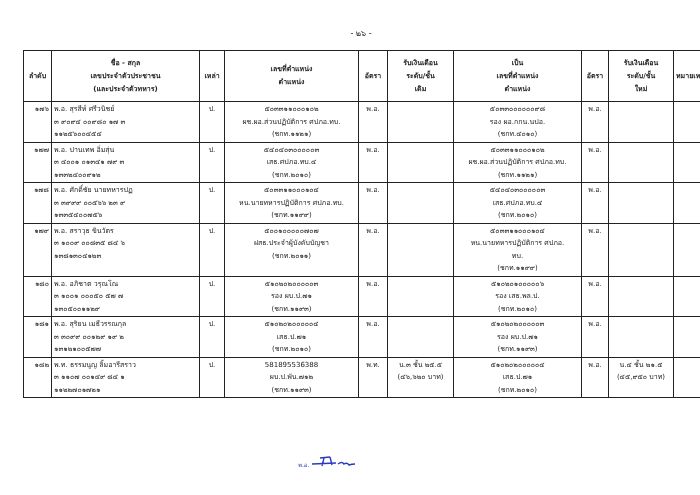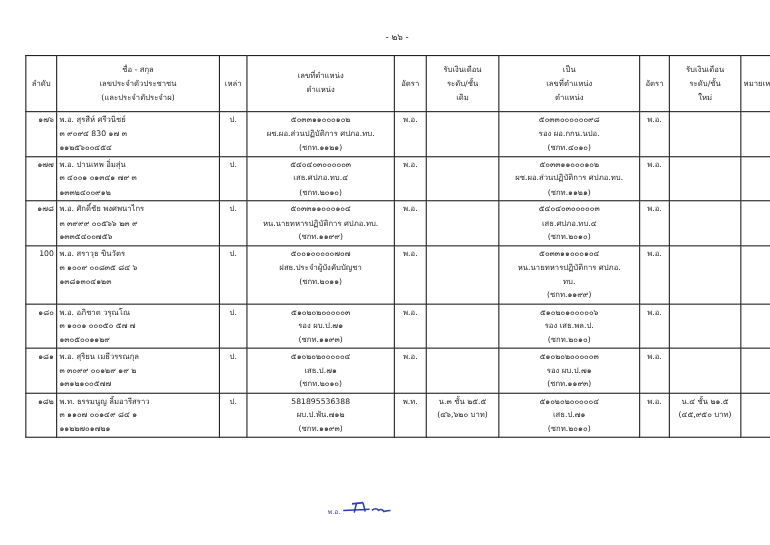--- a/index.html
+++ b/index.html
@@ -1,21 +1,21 @@
 <!DOCTYPE html>
 <html><head>
 <meta charset="utf-8">
 <style>
   html, body { margin: 0; padding: 0; background: #ffffff; }
   body { width: 700px; height: 495px; position: relative; overflow: hidden;
          font-family: "DejaVu Sans", "Liberation Sans", sans-serif; color: #222; }
   .page-num { position: absolute; top: 27px; left: 0; width: 700px; text-align: center; font-size: 8px; padding-left: 11px; }
   table.main { position: absolute; left: 23px; top: 50px; width: 653px; border-collapse: collapse; table-layout: fixed; }
   table.main th, table.main td { border: 1px solid #222; font-size: 7px; line-height: 12.5px; vertical-align: top; padding: 1px 2px; }
-  table.main th { font-weight: normal; text-align: center; vertical-align: middle; height: 48px; line-height: 13px; }
+  table.main th { font-weight: bold; text-align: center; vertical-align: middle; height: 48px; line-height: 13px; }
   td.c { text-align: center; }
   td.seq { text-align: right; padding-left: 3px; }
   .line { display: block; white-space: nowrap; }
   .sig { position: absolute; left: 298px; top: 455px; width: 70px; height: 14px; }
 </style>
 </head>
 <body>
 
 <div class="page-num">- ๒๖ -</div>
 
@@ -31,21 +31,21 @@
       <col style="width:27px">
     <col style="width:65px">
       <col style="width:33px">
   </colgroup>
   <thead>
     <tr>
       <th>ลำดับ</th>
       <th>
         <span class="line">ชื่อ - สกุล</span>
         <span class="line">เลขประจำตัวประชาชน</span>
-        <span class="line">(และประจำตัประจำผ)</span>
+        <span class="line">(และประจำตัวทหาร)</span>
       </th>
       <th>เหล่า</th>
       <th>
         <span class="line">เลขที่ตำแหน่ง</span>
         <span class="line">ตำแหน่ง</span>
       </th>
       <th>อัตรา</th>
       <th>
         <span class="line">รับเงินเดือน</span>
         <span class="line">ระดับ/ชั้น</span>
@@ -63,21 +63,21 @@
         <span class="line">ใหม่</span>
       </th>
       <th>หมายเหตุ</th>
     </tr>
   </thead>
   <tbody id="rows">
       <tr>
         <td class="seq">๑๗๖</td>
         <td class="">
           <span class="line">พ.อ. สุรสีห์   ศรีวนิชย์</span>
-          <span class="line">๓ ๙๐๙๔ 830 ๑๗ ๓</span>
+          <span class="line">๓ ๙๐๙๔ ๐๐๙๘๐ ๑๗ ๓</span>
           <span class="line">๑๑๒๕๖๐๐๔๕๔</span>
         </td>
         <td class="c">ป.</td>
         <td class="c">
           <span class="line">๕๐๓๓๑๑๐๐๐๑๐๒</span>
           <span class="line">ผช.ผอ.ส่วนปฏิบัติการ ศปภอ.ทบ.</span>
           <span class="line">(ชกท.๑๑๒๑)</span>
         </td>
         <td class="c">พ.อ.</td>
         <td class="c"></td>
@@ -110,21 +110,21 @@
           <span class="line">ผช.ผอ.ส่วนปฏิบัติการ ศปภอ.ทบ.</span>
           <span class="line">(ชกท.๑๑๒๑)</span>
         </td>
         <td class="c">พ.อ.</td>
         <td class="c"></td>
         <td class=""></td>
       </tr>
       <tr>
         <td class="seq">๑๗๘</td>
         <td class="">
-          <span class="line">พ.อ. ศักดิ์ชัย   พงศพนาไกร</span>
+          <span class="line">พ.อ. ศักดิ์ชัย   นายทหารปฏ</span>
           <span class="line">๓ ๓๙๙๙ ๐๐๕๖๖ ๒๓ ๙</span>
           <span class="line">๑๓๓๕๔๐๐๗๕๖</span>
         </td>
         <td class="c">ป.</td>
         <td class="c">
           <span class="line">๕๐๓๓๑๑๐๐๐๑๐๔</span>
           <span class="line">หน.นายทหารปฏิบัติการ ศปภอ.ทบ.</span>
           <span class="line">(ชกท.๑๑๙๙)</span>
         </td>
         <td class="c">พ.อ.</td>
@@ -132,21 +132,21 @@
         <td class="c">
           <span class="line">๕๔๐๔๐๓๐๐๐๐๐๓</span>
           <span class="line">เสธ.ศปภอ.ทบ.๔</span>
           <span class="line">(ชกท.๒๐๑๐)</span>
         </td>
         <td class="c">พ.อ.</td>
         <td class="c"></td>
         <td class=""></td>
       </tr>
       <tr>
-        <td class="seq">100</td>
+        <td class="seq">๑๗๙</td>
         <td class="">
           <span class="line">พ.อ. สราวุธ   ขินวัตร</span>
           <span class="line">๓ ๑๐๐๙ ๐๐๘๓๕ ๘๔ ๖</span>
           <span class="line">๑๓๘๑๓๐๔๑๒๓</span>
         </td>
         <td class="c">ป.</td>
         <td class="c">
           <span class="line">๕๐๐๑๐๐๐๐๐๗๐๗</span>
           <span class="line">ฝสธ.ประจำผู้บังคับบัญชา</span>
           <span class="line">(ชกท.๒๐๑๑)</span>

